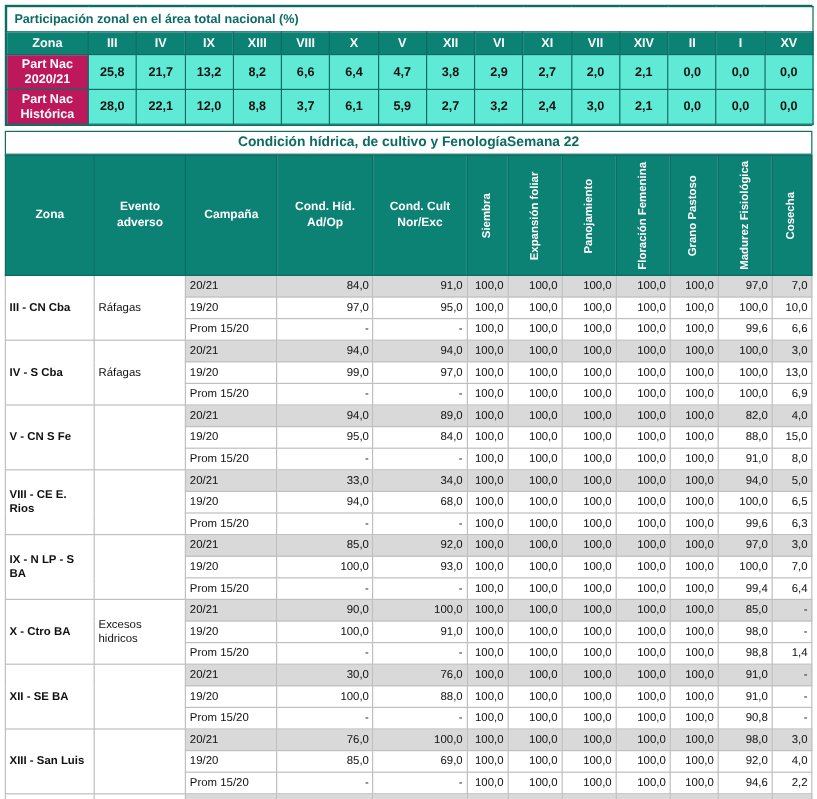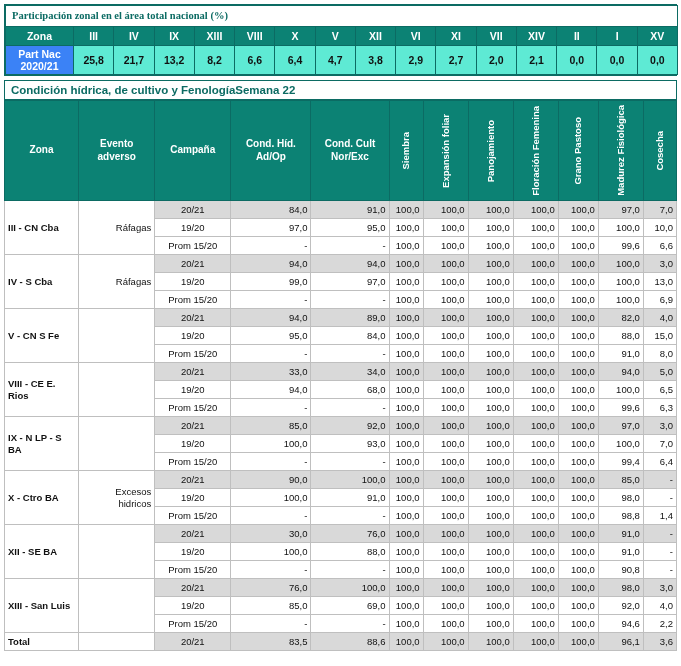--- a/index.html
+++ b/index.html
@@ -25,47 +25,46 @@
     line-height:1.15;
   }
   .top-title{
     text-align:left !important;
     font-weight:bold;
     font-size:11.5px;
     padding:4px 6px !important;
     color:#0c6b63;
     border:1px solid #0c6b63;
     background:#ffffff;
-    font-family:Liberation Serif, serif;
   }
   .hdr-row td{
     background:#0c8274;
     color:#ffffff;
     font-weight:bold;
     font-size:11px;
     padding:3px 0 !important;
   }
   .rowlabel{
-    background:#3b82f6;
+    background:#be185d;
     color:#ffffff;
     font-weight:bold;
     font-size:9.5px;
     text-align:center;
     line-height:1.1;
   }
   .val{background:#5eead4;color:#111;font-weight:bold;font-size:10.5px;}
 
   
   .section-bar{
     margin:4px 4px 0 4px;
     width:673px;
     box-sizing:border-box;
     border:1px solid #0c6b63;
     display:flex;
-    justify-content:flex-start;
+    justify-content:center;
     align-items:center;
     padding:3px 6px;
     font-weight:bold;
     font-size:11.5px;
     color:#0c6b63;
     background:#ffffff;
   }
 
   
   .main-wrap{margin:0 4px 0 4px;}
@@ -89,22 +88,22 @@
   }
   .vert{
     writing-mode:vertical-rl;
     transform:rotate(180deg);
     white-space:nowrap;
     margin:0 auto;
     line-height:1.05;
     font-size:9.5px;
   }
   .zone-cell{font-weight:bold;text-align:left;font-size:9.5px;vertical-align:middle;}
-  .ev-cell{text-align:right;font-size:9px;vertical-align:middle;}
-  .camp{text-align:center;font-size:9.5px;}
+  .ev-cell{text-align:left;font-size:9px;vertical-align:middle;}
+  .camp{font-size:9.5px;}
   .num{text-align:right;font-size:9.5px;padding-right:4px;}
   tr.r1 td{background:#d9d9d9;}
   tr.r2 td,tr.r3 td{background:#ffffff;}
   tr.r1 .zone-cell,tr.r1 .ev-cell,tr.r2 .zone-cell,tr.r2 .ev-cell,tr.r3 .zone-cell,tr.r3 .ev-cell{background:#ffffff;}
   .grp-top td{border-top:1px solid #7f7f7f;}
   .grp-bot td{border-bottom:1px solid #7f7f7f;}
 </style>
 </head>
 <body>
 
@@ -144,20 +143,38 @@
           <td class="val">21,7</td>
           <td class="val">13,2</td>
           <td class="val">8,2</td>
           <td class="val">6,6</td>
           <td class="val">6,4</td>
           <td class="val">4,7</td>
           <td class="val">3,8</td>
           <td class="val">2,9</td>
           <td class="val">2,7</td>
           <td class="val">2,0</td>
+          <td class="val">2,1</td>
+          <td class="val">0,0</td>
+          <td class="val">0,0</td>
+          <td class="val">0,0</td>
+        </tr>
+        <tr>
+          <td class="rowlabel">Part Nac Histórica</td>
+          <td class="val">28,0</td>
+          <td class="val">22,1</td>
+          <td class="val">12,0</td>
+          <td class="val">8,8</td>
+          <td class="val">3,7</td>
+          <td class="val">6,1</td>
+          <td class="val">5,9</td>
+          <td class="val">2,7</td>
+          <td class="val">3,2</td>
+          <td class="val">2,4</td>
+          <td class="val">3,0</td>
           <td class="val">2,1</td>
           <td class="val">0,0</td>
           <td class="val">0,0</td>
           <td class="val">0,0</td>
         </tr>
       </tbody>
     </table>
   </div>
 
   <div class="section-bar">

